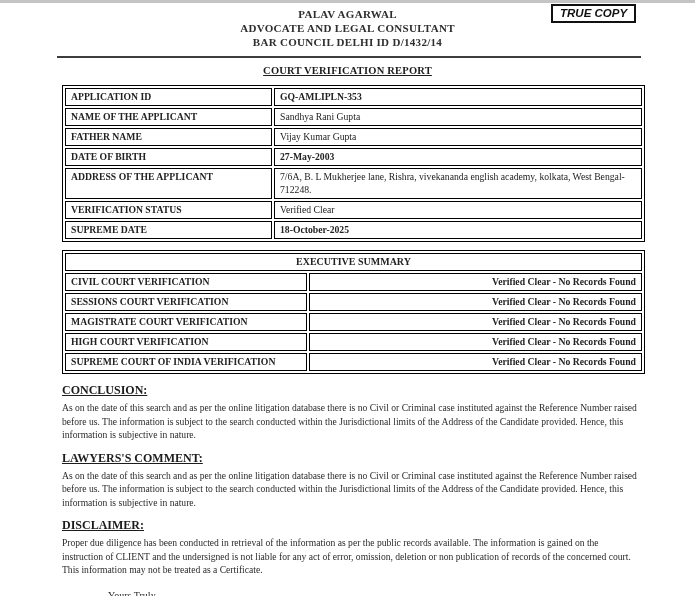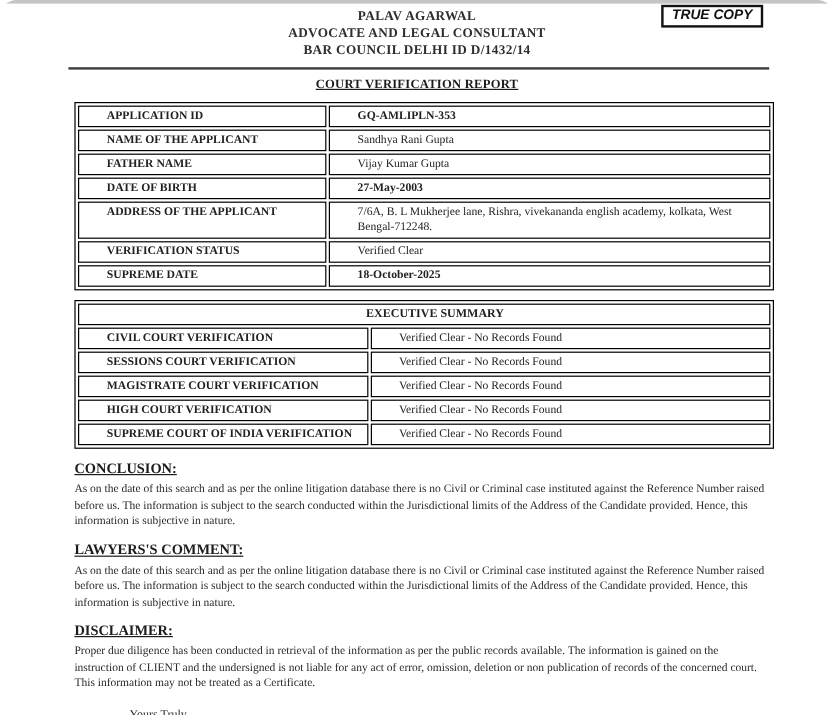--- a/index.html
+++ b/index.html
@@ -4,21 +4,20 @@
 <style>
   * { margin: 0; padding: 0; box-sizing: border-box; }
   html,body { background:#fff; }
   .page {
     position: relative;
     width: 695px; height: 596px;
     background: #fff;
     font-family: "Liberation Serif", serif;
     color: #222;
     overflow: hidden;
-    border-radius: 14px;
   }
   .top-edge {
     position: absolute; top: 0; left: 0;
     width: 100%; height: 3px; background: #c4c4c4;
   }
   .letterhead {
     padding-top: 7px;
     text-align: center;
     font-weight: bold;
     font-size: 11px;
@@ -51,32 +50,32 @@
   }
   table.doc-table {
     margin: 9px 0 0 62px;
     width: 583px;
     border: 1px solid #000;
     border-spacing: 2px;
     border-collapse: separate;
   }
   table.doc-table td, table.doc-table th {
     border: 1px solid #000;
-    padding: 1px 5px 2px 23px;
+    padding: 1px 5px 2px 5px;
     font-size: 9.7px;
     line-height: 13px;
     vertical-align: top;
     text-align: left;
   }
   table.applicant td.lbl { width: 36%; font-weight: bold; }
   table.applicant td.val.bold-val { font-weight: bold; }
   table.summary { margin-top: 8px; }
   table.summary th.sum-title { text-align: center; font-weight: bold; font-size: 10px; }
   table.summary td.lbl { width: 42%; font-weight: bold; }
-  table.summary td.val { text-align: left; font-weight: normal; }
+  table.summary td.val { text-align: right; font-weight: bold; }
   .sections { margin: 4px 0 0 62px; width: 580px; }
   .sec-heading {
     margin-top: 9px;
     font-weight: bold;
     font-size: 12px;
     text-decoration: underline;
     color: #1c1c1c;
   }
   .sec-body {
     margin-top: 3px;

